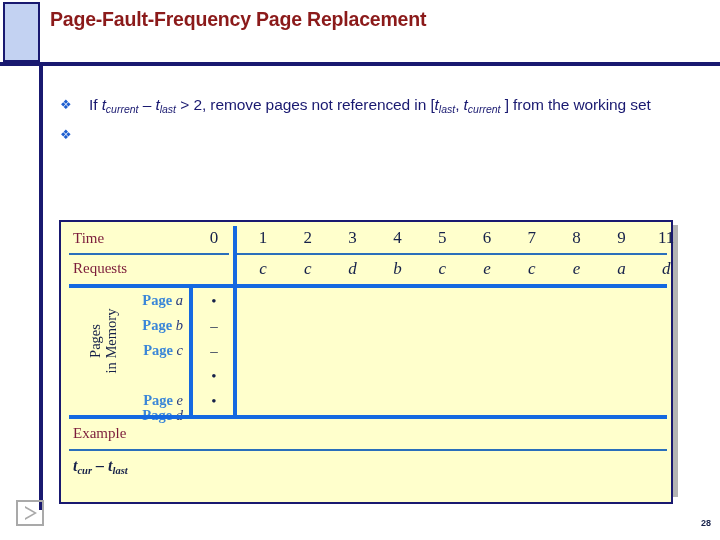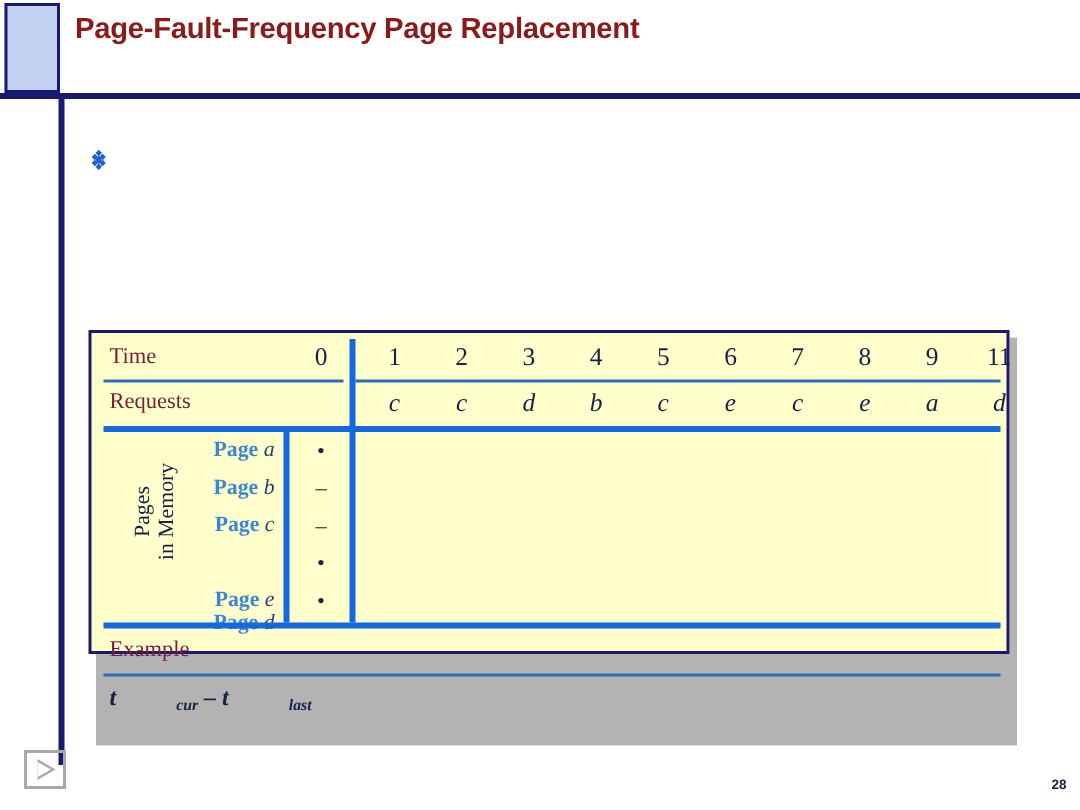--- a/index.html
+++ b/index.html
@@ -40,21 +40,21 @@
     font-size:15.5px;color:#191970;line-height:21px;letter-spacing:-.1px;
   }
   .bullet-text i{font-style:italic;}
   .sub{font-size:10.5px;font-style:italic;vertical-align:-3px;letter-spacing:0;}
 
   
   #pff-table-shadow{
     position:absolute;left:64px;top:225px;width:614px;height:272px;background:#b3b3b3;
   }
   #pff-table{
-    position:absolute;left:59px;top:220px;width:614px;height:216px;
+    position:absolute;left:59px;top:220px;width:614px;height:284px;
     background:#ffffcc;border:2px solid #191970;box-sizing:border-box;
   }
   .tbl-inner{position:absolute;left:0;top:0;width:100%;height:100%;}
 
   
   .hr-thin{position:absolute;height:2px;background:#2a6fbb;}
   .hr-thick{position:absolute;height:4px;background:#1569e0;}
   
   .vr-thick{position:absolute;width:4px;background:#1569e0;}
 
@@ -82,21 +82,21 @@
     position:absolute;left:-26px;top:108px;width:126px;height:22px;
     transform:rotate(-90deg);transform-origin:center center;
     font-family:"Liberation Serif",serif;font-size:14.5px;color:#16214a;
     text-align:center;line-height:16px;white-space:nowrap;
   }
   #pages-in-memory-label .l2{display:block;}
   .delta-lbl{
     font-family:"Liberation Serif",serif;font-size:16px;font-weight:bold;
     font-style:italic;color:#16214a;
   }
-  .delta-lbl .sb{font-size:10.5px;vertical-align:-3px;margin-left:40px;}
+  .delta-lbl .sb{font-size:10.5px;vertical-align:-3px;}
 
   
   #nav-next-button{
     position:absolute;left:16px;top:500px;width:28px;height:26px;
     border:2px solid #a9a9a9;box-sizing:border-box;background:transparent;
   }
   #nav-next-button .tri{
     position:absolute;left:7px;top:4px;width:0;height:0;
     border-left:12px solid #a9a9a9;border-top:7px solid transparent;border-bottom:7px solid transparent;
   }
@@ -114,20 +114,21 @@
 <div id="header-block">
   <div id="header-accent-box"></div>
   <div id="slide-title">Page-Fault-Frequency Page Replacement</div>
   <div id="header-rule"></div>
 </div>
 <div id="left-vrule"></div>
 
 <div id="bullet-list">
   <div class="bullet-row">
     <span class="bullet-glyph">❖</span>
+    <span class="bullet-text"><span>If </span><i>t</i><span class="sub">current</span><span> – </span><i>t</i><span class="sub">last</span><span> &gt; 2, remove pages not referenced in [</span><i>t</i><span class="sub">last</span><span>, </span><i>t</i><span class="sub">current</span><span> ] from the working set</span></span>
   </div>
   <div class="bullet-row">
     <span class="bullet-glyph">❖</span>
   </div>
 </div>
 
 <div id="pff-table-shadow"></div>
 <div id="pff-table">
   <div class="tbl-inner" id="tbl-inner">
 

